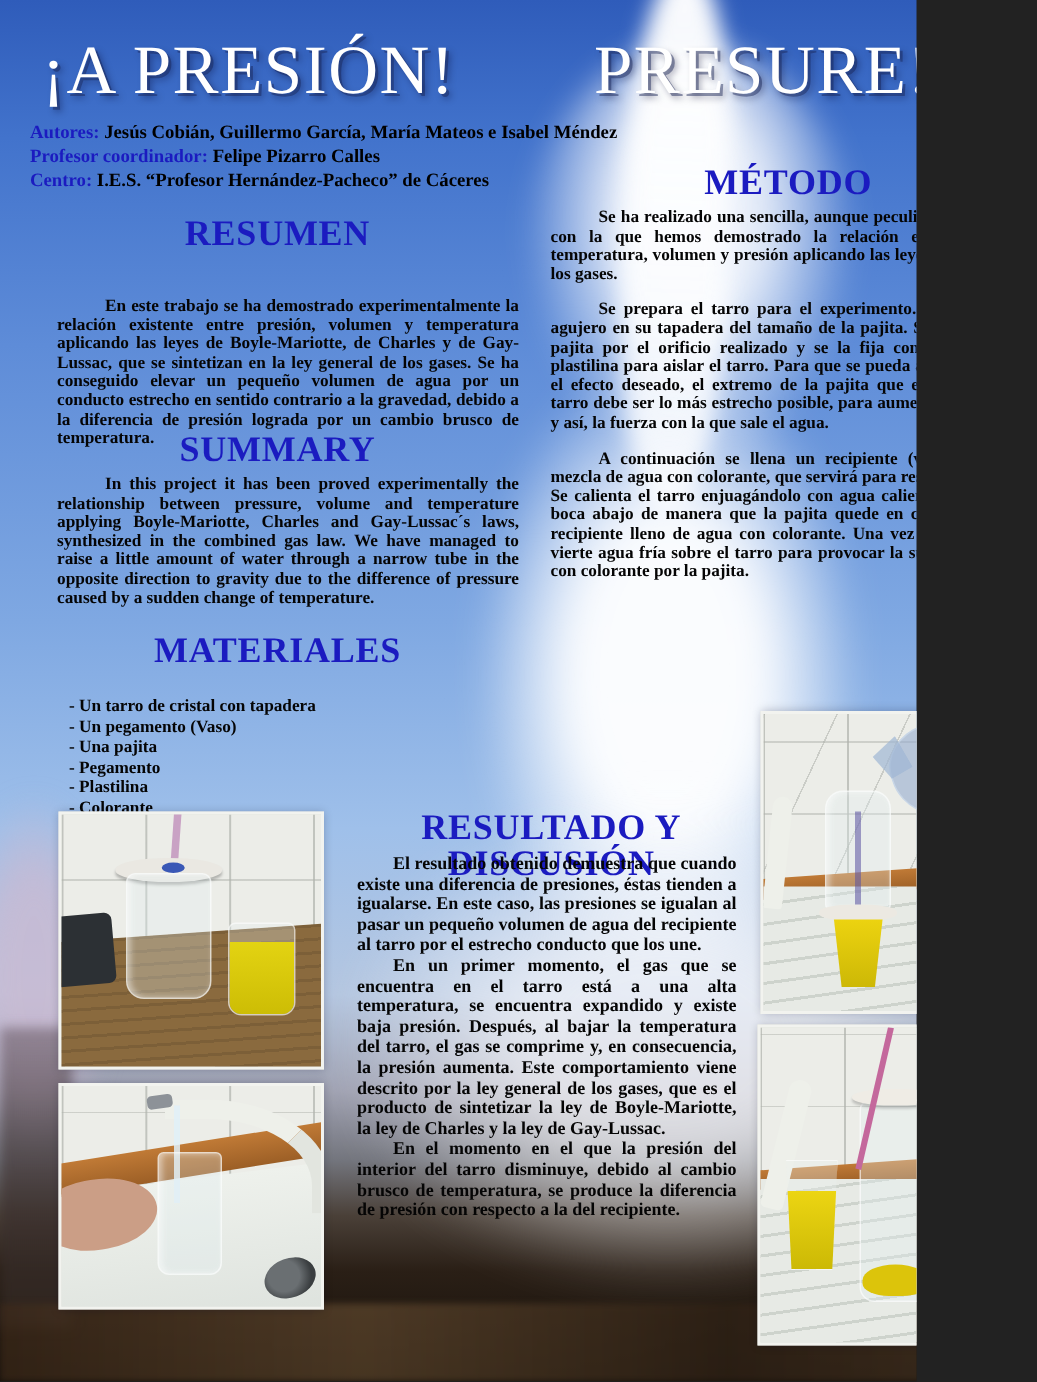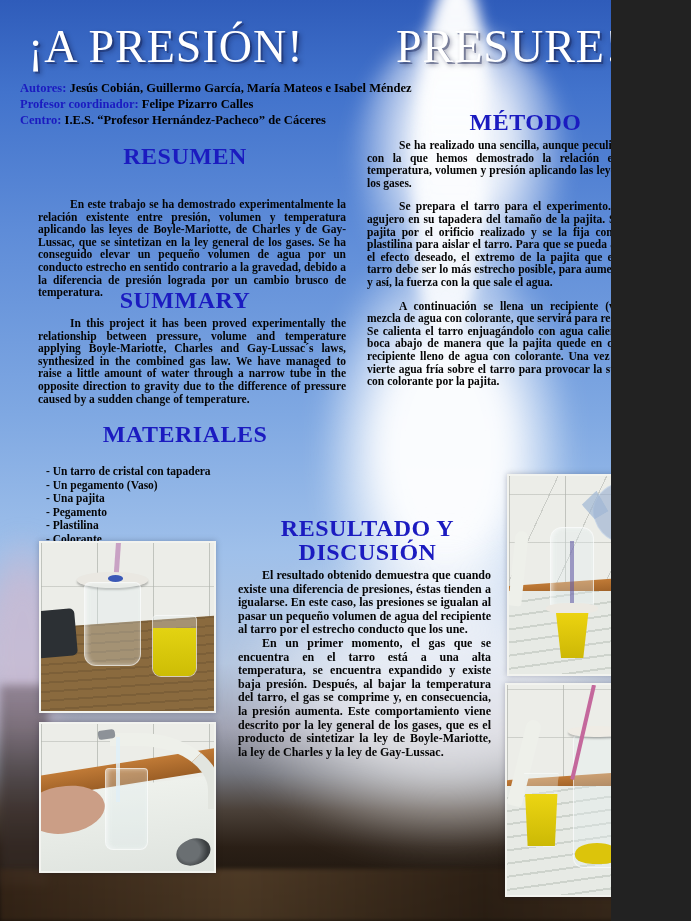--- a/index.html
+++ b/index.html
@@ -51,21 +51,21 @@
   .body-txt{ position:absolute; color:#050505; font-weight:bold; font-size:11.5px; line-height:12.6px; text-align:justify; }
   .body-txt p{ text-indent:32px; margin-bottom:11px; }
   .h-resumen   { left:20px;  top:143px; width:330px; }
   .p-resumen   { left:38px;  top:179px; width:308px;margin-top:19px; }
   .h-summary   { left:20px;  top:287px; width:330px; }
   .p-summary   { left:38px;  top:317px; width:308px; }
   .h-materiales{ left:20px;  top:421px; width:330px; }
   .list-materiales{ position:absolute; left:46px; top:443px; color:#050505; font-weight:bold; font-size:11.5px; line-height:13.5px;margin-top:22px; }
   .h-metodo    { left:368px; top:109px; width:315px; }
   .p-metodo    { left:367px; top:139px; width:317px; }
-  .h-resultado { left:240px; top:516px; width:255px; line-height:24px; }
+  .h-resultado { left:240px; top:540px; width:255px; line-height:24px; }
   .p-resultado { left:238px; top:569px; width:253px; font-size:12px; line-height:13.6px; }
   .p-resultado p{ text-indent:24px; margin-bottom:0; }
   
   .photo{ position:absolute; border:2px solid rgba(246,246,242,.85); overflow:hidden;
           box-shadow:0 0 6px rgba(0,0,30,.25); background:#dfe1dc; }
   .photo1{ left:39px;  top:541px; width:177px; height:172px; }
   .photo2{ left:39px;  top:722px; width:177px; height:151px; }
   .photo3{ left:507px; top:474px; width:146px; height:202px; }
   .photo4{ left:505px; top:683px; width:153px; height:214px; }
   .ph{ position:absolute; }
@@ -189,20 +189,21 @@
     <p>A continuación se llena un recipiente (vaso) con una mezcla de agua con colorante, que servirá para resaltar el efecto. Se calienta el tarro enjuagándolo con agua caliente y se coloca boca abajo de manera que la pajita quede en contacto con el recipiente lleno de agua con colorante. Una vez hecho esto, se vierte agua fría sobre el tarro para provocar la subida del agua con colorante por la pajita.</p>
   </div>
 
   <div class="sec-h h-resultado">
     <div>RESULTADO Y</div>
     <div>DISCUSIÓN</div>
   </div>
   <div class="body-txt p-resultado">
     <p>El resultado obtenido demuestra que cuando existe una diferencia de presiones, éstas tienden a igualarse. En este caso, las presiones se igualan al pasar un pequeño volumen de agua del recipiente al tarro por el estrecho conducto que los une.</p>
     <p>En un primer momento, el gas que se encuentra en el tarro está a una alta temperatura, se encuentra expandido y existe baja presión. Después, al bajar la temperatura del tarro, el gas se comprime y, en consecuencia, la presión aumenta. Este comportamiento viene descrito por la ley general de los gases, que es el producto de sintetizar la ley de Boyle-Mariotte, la ley de Charles y la ley de Gay-Lussac.</p>
+    <p>En el momento en el que la presión del interior del tarro disminuye, debido al cambio brusco de temperatura, se produce la diferencia de presión con respecto a la del recipiente.</p>
   </div>
 
   <div class="photo photo1">
     <div class="ph tiles" style="height:55%;"></div>
     <div class="ph p1-counter"></div>
     <div class="ph p1-hob"></div>
     <div class="ph p1-straw"></div>
     <div class="ph p1-lid"></div>
     <div class="ph p1-blob"></div>
     <div class="ph glassy p1-jar"></div>

